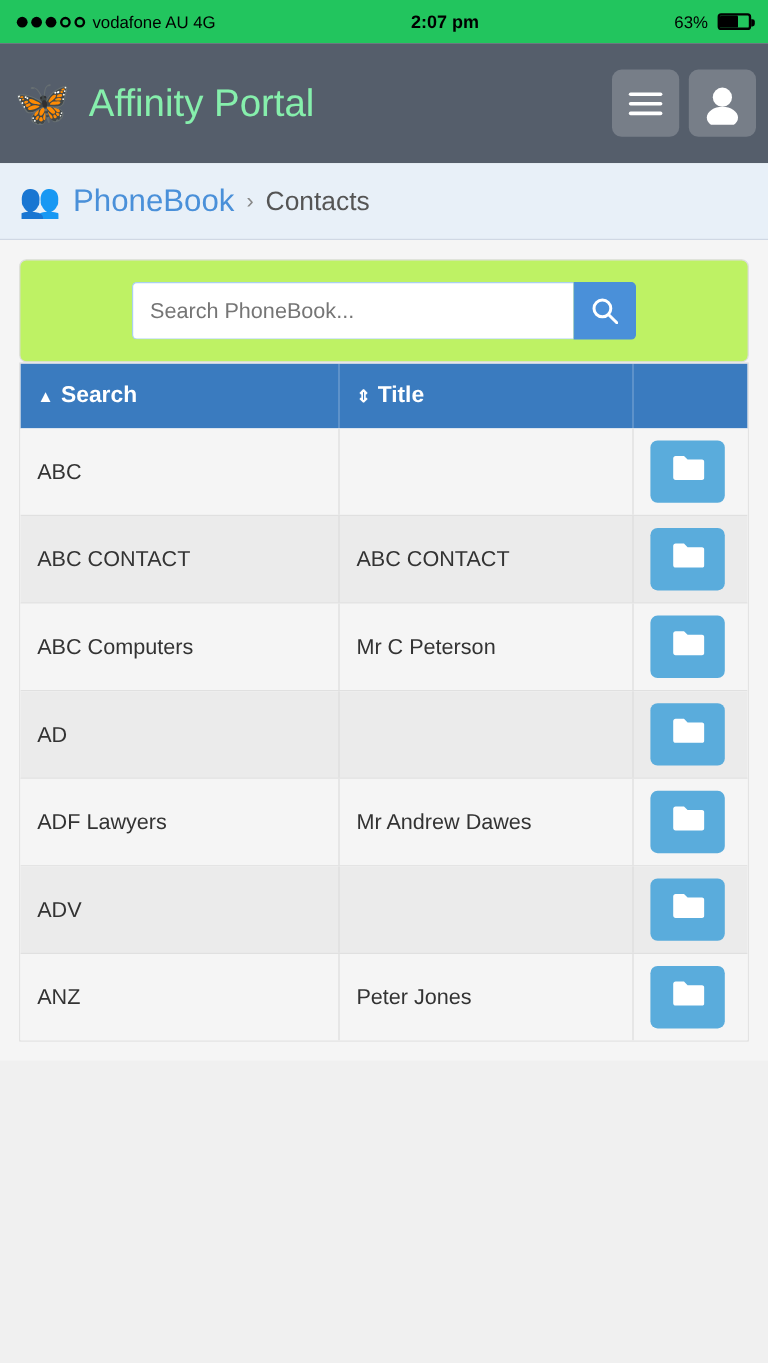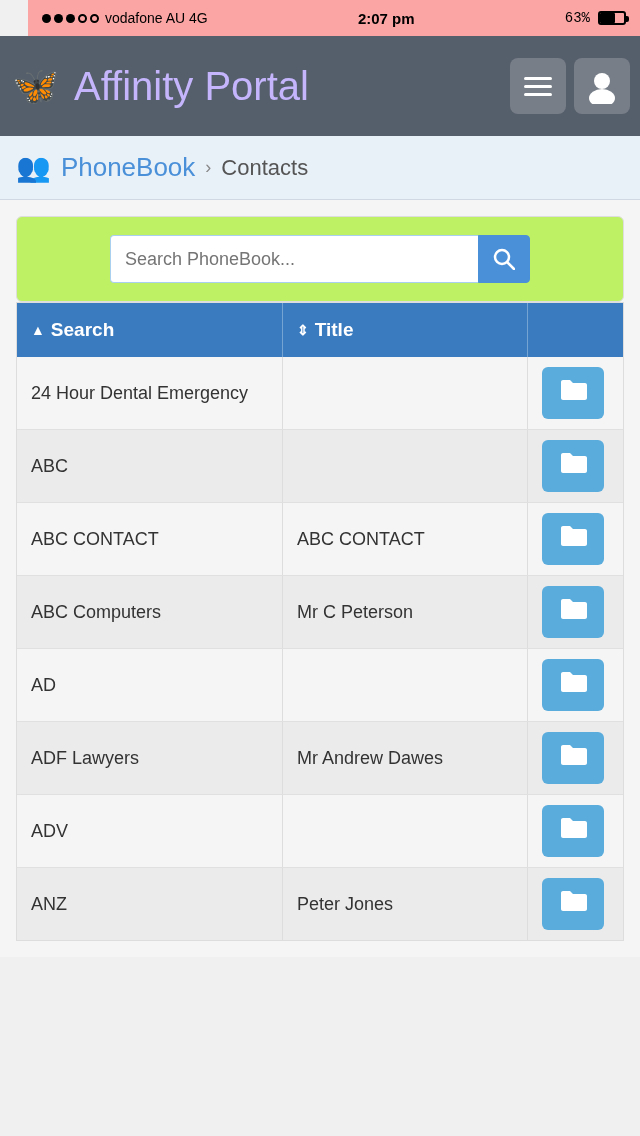--- a/index.html
+++ b/index.html
@@ -1,37 +1,36 @@
 <!DOCTYPE html>
 <html><head>
   <meta charset="utf-8">
   <meta name="viewport" content="width=640px">
   <style>
     * { box-sizing: border-box; margin: 0; padding: 0; }
     body { font-family: -apple-system, 'Helvetica Neue', Arial, sans-serif; width: 640px; background: #f0f0f0; }
 
     
     .status-bar {
-      background: #fca5a5;
+      background: #22c55e;
       display: flex;
       justify-content: space-between;
       align-items: center;
       padding: 6px 14px;
       font-size: 15px;
       font-weight: 500;
       height: 36px;
-      margin-left: 28px;
     }
     .status-left { display: flex; align-items: center; gap: 6px; }
     .signal-dots { display: flex; gap: 3px; }
     .dot { width: 9px; height: 9px; border-radius: 50%; background: #000; }
     .dot.empty { background: transparent; border: 2px solid #000; }
     .carrier { font-size: 14px; }
     .time { font-weight: 700; font-size: 15px; text-align: right; }
-    .status-right { display: flex; align-items: center; gap: 8px; font-size: 14px; font-family: Liberation Mono, monospace; }
+    .status-right { display: flex; align-items: center; gap: 8px; font-size: 14px; }
     .battery {
       width: 28px; height: 14px; border: 2px solid #000; border-radius: 3px; position: relative;
     }
     .battery::after {
       content: ''; position: absolute; right: -5px; top: 3px;
       width: 3px; height: 6px; background: #000; border-radius: 0 2px 2px 0;
     }
     .battery-fill {
       width: 63%; height: 100%; background: #000; border-radius: 1px;
     }
@@ -45,22 +44,22 @@
       height: 100px;
       justify-content: space-between;
     }
     .header-left { display: flex; align-items: center; gap: 12px; }
     .butterfly-icon {
       width: 52px; height: 52px;
       display: flex; align-items: center; justify-content: center;
       font-size: 38px;
     }
     .header-title {
-      color: #c4b5fd;
-      font-size: 40px;
+      color: #86efac;
+      font-size: 32px;
       font-weight: 400;
     }
     .header-right { display: flex; gap: 8px; }
     .header-btn {
       width: 56px; height: 56px;
       background: rgba(255,255,255,0.2);
       border-radius: 8px;
       border: none;
       display: flex; align-items: center; justify-content: center;
       cursor: pointer;
@@ -267,33 +266,20 @@
       </div>
       <div class="th col-title th-divider">
         <span class="th-arrow">⇕</span>
         <span>Title</span>
       </div>
       <div class="th col-action th-divider"></div>
     </div>
 
     <div id="table-body">
         <div class="table-row">
-      <div class="td col-search">24 Hour Dental Emergency</div>
-      <div class="td col-title"></div>
-      <div class="td col-action">
-        <button class="folder-btn">
-          <span class="folder-icon">
-            <svg width="28" height="24" viewBox="0 0 28 24" fill="white">
-              <path d="M2 4C2 2.9 2.9 2 4 2h7l3 3h12c1.1 0 2 .9 2 2v13c0 1.1-.9 2-2 2H4c-1.1 0-2-.9-2-2V4z"></path>
-            </svg>
-          </span>
-        </button>
-      </div>
-    </div>
-        <div class="table-row">
       <div class="td col-search">ABC</div>
       <div class="td col-title"></div>
       <div class="td col-action">
         <button class="folder-btn">
           <span class="folder-icon">
             <svg width="28" height="24" viewBox="0 0 28 24" fill="white">
               <path d="M2 4C2 2.9 2.9 2 4 2h7l3 3h12c1.1 0 2 .9 2 2v13c0 1.1-.9 2-2 2H4c-1.1 0-2-.9-2-2V4z"></path>
             </svg>
           </span>
         </button>

